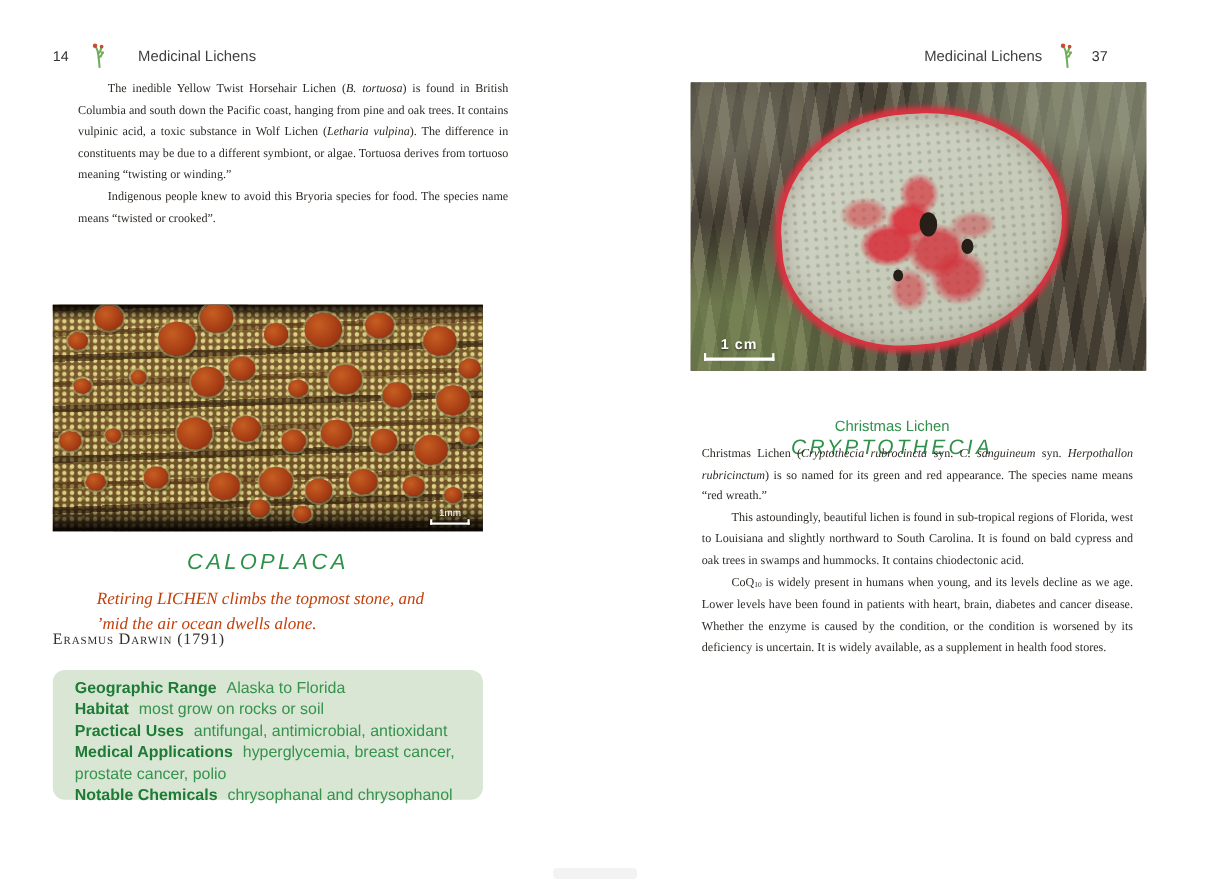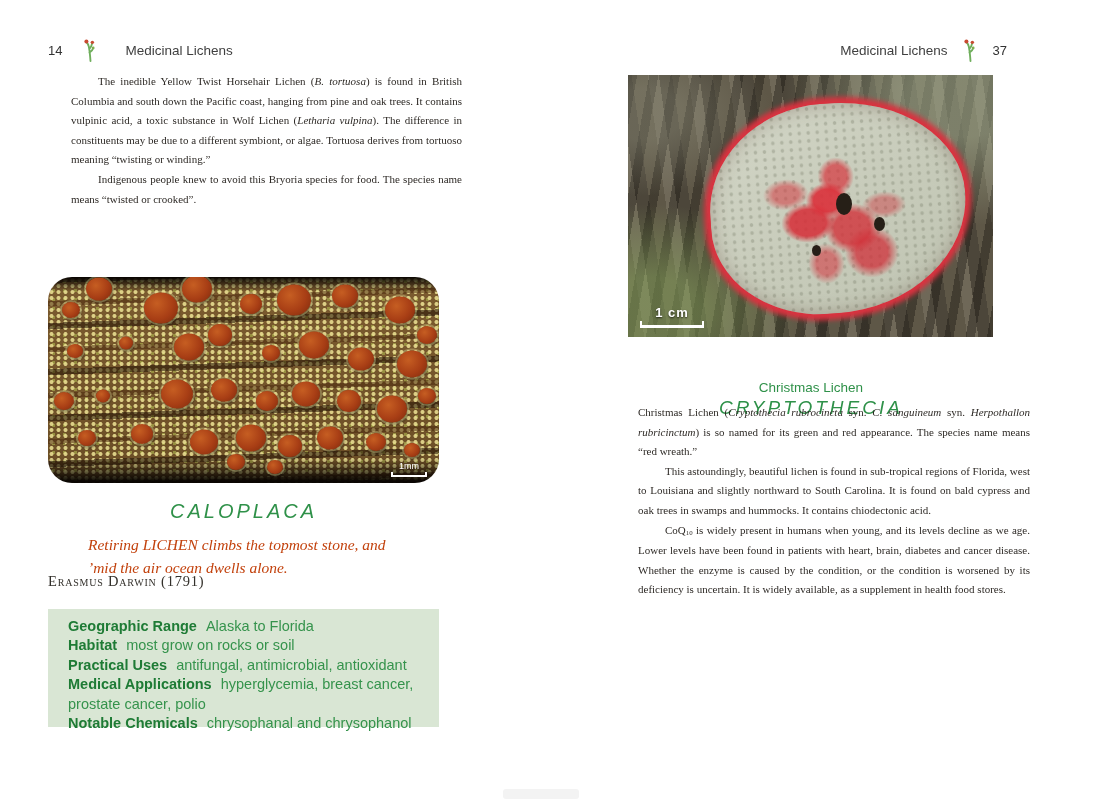--- a/index.html
+++ b/index.html
@@ -37,38 +37,38 @@
   #r-subtitle { left:615px; top:380px; width:392px; text-align:center;
     font-family:"Liberation Sans", sans-serif; font-size:13.5px; color:#2f9149; }
 
   
   #l-quote { left:88px; top:533px; width:322px; font-style:italic; font-size:15.5px; line-height:23px; color:#c2410c; }
   #l-attrib { left:48px; top:573px; width:391px; text-align:left; font-variant:small-caps;
     letter-spacing:0.8px; font-size:14.5px; color:#33302b; }
 
   
   #l-box { left:48px; top:609px; width:391px; height:118px; background:#d9e6d4;
-    padding:8px 10px 6px 20px; font-family:"Liberation Sans", sans-serif; font-size:14.5px; line-height:19.4px; }
+    padding:8px 10px 6px 20px; font-family:"Liberation Sans", sans-serif; font-size:14.5px; line-height:19.4px;border-radius:11px; }
   .box-row { color:#35934c; }
   .box-label { font-weight:bold; color:#1e7b35; margin-right:9px; }
 
   
   #l-photo { left:48px; top:277px; width:391px; height:206px; overflow:hidden; background:
       linear-gradient(to bottom, rgba(5,2,0,.95) 0%, rgba(5,2,0,0) 7%, rgba(5,2,0,0) 88%, rgba(5,2,0,.95) 99%),
       repeating-linear-gradient(178deg, rgba(35,18,4,.55) 0 6px, rgba(0,0,0,0) 6px 24px, rgba(72,38,12,.5) 24px 29px, rgba(0,0,0,0) 29px 46px),
       radial-gradient(circle, rgba(238,228,150,.85) 0 1.6px, rgba(0,0,0,0) 2.4px),
       radial-gradient(circle, rgba(160,158,70,.8) 0 1.4px, rgba(0,0,0,0) 2px),
       linear-gradient(#7c5c30, #6b4e26);
-    background-size:auto,auto,7px 6px,11px 9px,auto;border-radius:24px; }
+    background-size:auto,auto,7px 6px,11px 9px,auto; }
   .apo { position:absolute; border-radius:50%;
     background:radial-gradient(circle at 38% 35%, #c65e22 0%, #a83e15 55%, #7c2a0c 100%);
     box-shadow:0 0 0 2px rgba(232,220,150,.38), 1px 2px 3px rgba(0,0,0,.55); transform:translate(-50%,-50%); }
 
   
-  #r-photo { left:628px; top:75px; width:365px; height:262px; overflow:hidden; background:
+  #r-photo { left:628px; top:75px; width:414px; height:262px; overflow:hidden; background:
       radial-gradient(ellipse at 92% 8%, rgba(165,175,145,.55) 0 12%, rgba(0,0,0,0) 38%),
       radial-gradient(ellipse at 6% 90%, rgba(140,170,95,.5) 0 10%, rgba(0,0,0,0) 32%),
       radial-gradient(ellipse at 4% 15%, rgba(150,150,130,.4) 0 8%, rgba(0,0,0,0) 26%),
       repeating-linear-gradient(100deg, rgba(15,12,8,.35) 0 9px, rgba(0,0,0,0) 9px 21px),
       repeating-linear-gradient(82deg, #5e5747 0 16px, #6f6858 16px 27px, #4c463a 27px 40px),
       #57503f; }
   .blob-rim { position:absolute; left:76px; top:22px; width:268px; height:222px;
     border-radius:48% 52% 55% 45% / 52% 48% 55% 45%;
     background:#d9323f; filter:blur(2.5px); transform:rotate(-4deg); }
   .blob { position:absolute; left:82px; top:28px; width:256px; height:210px;

